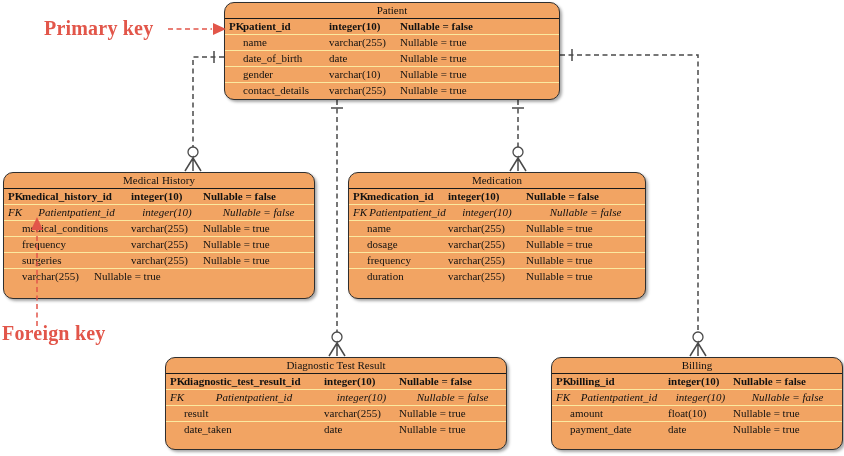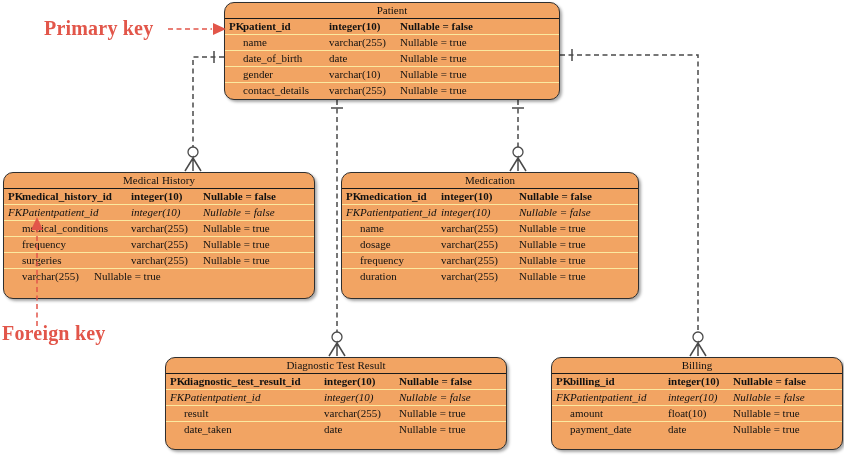--- a/index.html
+++ b/index.html
@@ -17,21 +17,21 @@
     height:15px;text-align:center;border-bottom:1.2px solid #1a1a1a;
     white-space:nowrap;overflow:hidden;
   }
   .entity .row{display:flex;height:15px;white-space:nowrap;}
   .entity .row:not(:last-child){border-bottom:1px solid #fbe9a0;}
   .entity .c-key{width:18px;padding-left:4px;flex:0 0 auto;box-sizing:border-box;}
   .entity .c-name{width:var(--name-w);flex:0 0 auto;overflow:hidden;}
   .entity .c-type{width:var(--type-w);flex:0 0 auto;overflow:hidden;}
   .entity .c-null{flex:1 1 auto;overflow:hidden;}
   .entity .row.pk{font-weight:bold;}
-  .entity .row.fk{font-style:italic;}
+  .entity .row.fk{font-style:italic;text-align:center;}
   .annotation{
     position:absolute;color:#e2564a;font-weight:bold;font-size:20px;
     letter-spacing:0.2px;white-space:nowrap;text-align:right;
   }
   svg.layer{position:absolute;left:0;top:0;pointer-events:none;}
   .conn{stroke:#4a4a4a;stroke-width:1.5;fill:none;}
   .dashed{stroke-dasharray:5 3.5;}
   .card-circle{fill:#ffffff;stroke:#4a4a4a;stroke-width:1.3;}
   .red{stroke:#e2564a;}
   .redfill{fill:#e2564a;stroke:none;}
@@ -142,21 +142,21 @@
           <span class="c-null">Nullable = true</span>
         </div>
         <div class="row">
           <span class="c-key"></span>
           <span class="c-type">varchar(255)</span>
           <span class="c-null">Nullable = true</span>
         </div>
       </div>
   </div>
 
-  <div class="entity" style="left:341px;top:172px;width:298px;height:127px;--name-w:81px;--type-w:78px;">
+  <div class="entity" style="left:348px;top:172px;width:298px;height:127px;--name-w:81px;--type-w:78px;">
     <div class="title">Medication</div>
     <div class="rows">
         <div class="row pk">
           <span class="c-key">PK</span>
           <span class="c-name">medication_id</span>
           <span class="c-type">integer(10)</span>
           <span class="c-null">Nullable = false</span>
         </div>
         <div class="row fk">
           <span class="c-key">FK</span>

